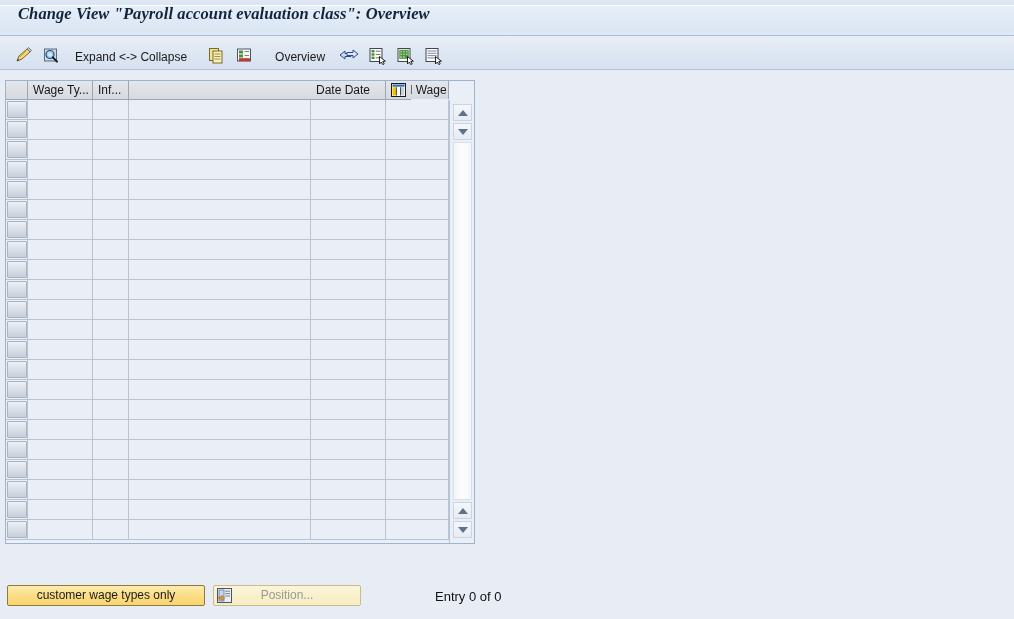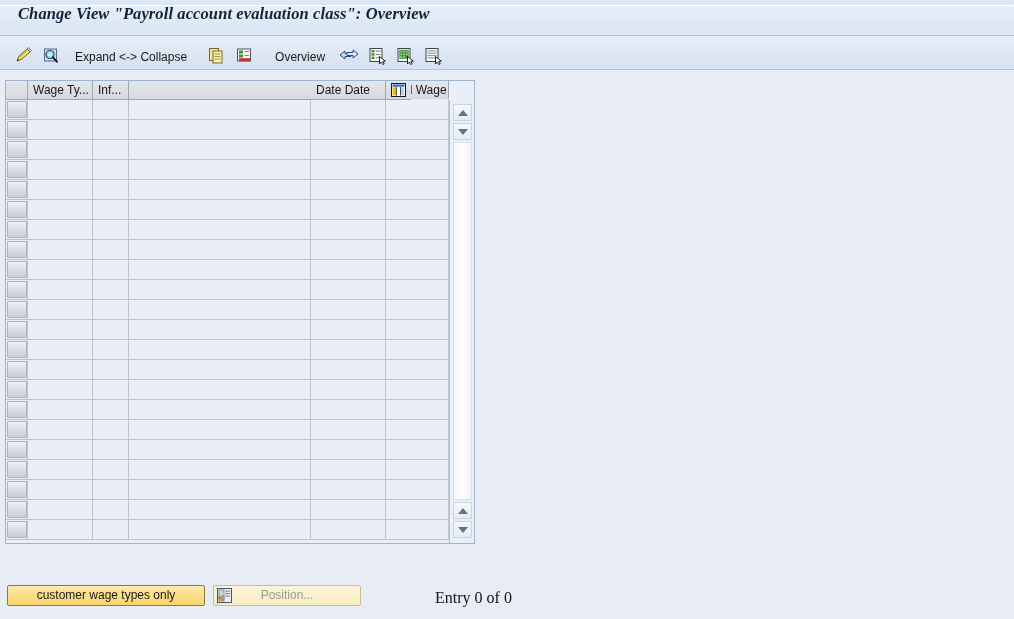--- a/index.html
+++ b/index.html
@@ -291,24 +291,23 @@
     position: absolute;
     left: 3px;
     top: 2px;
     width: 15px;
     height: 15px;
   }
   .entry-text {
     position: absolute;
     left: 435px;
     top: 589px;
-    font-size: 16px;
+    font-size: 13px;
     color: #111;
     white-space: nowrap;
-    font-family: Liberation Serif, serif;
   }
 </style>
 </head>
 <body>
 
 <div class="titlebar">
   <div class="titlebar-inner"></div>
   <div class="title-text">Change View "Payroll account evaluation class": Overview</div>
 </div>
 

